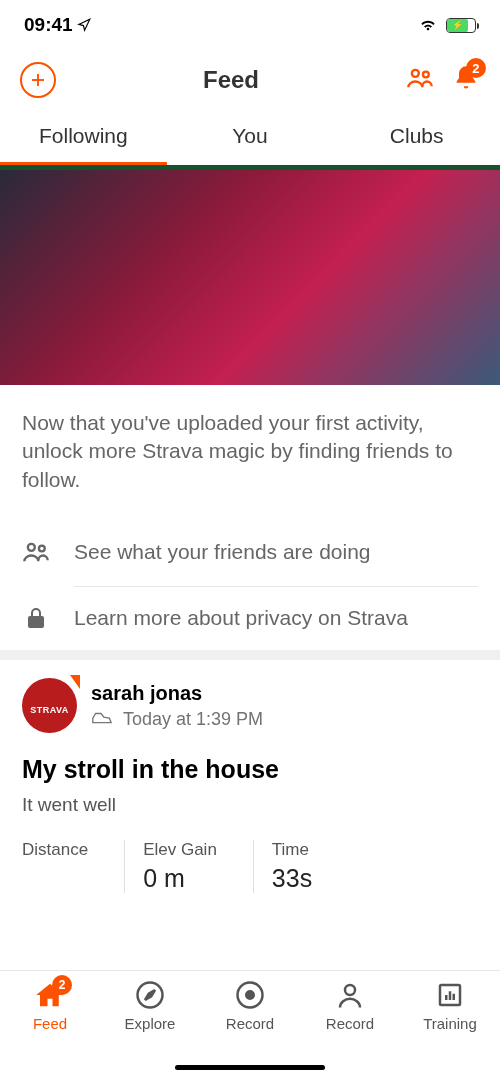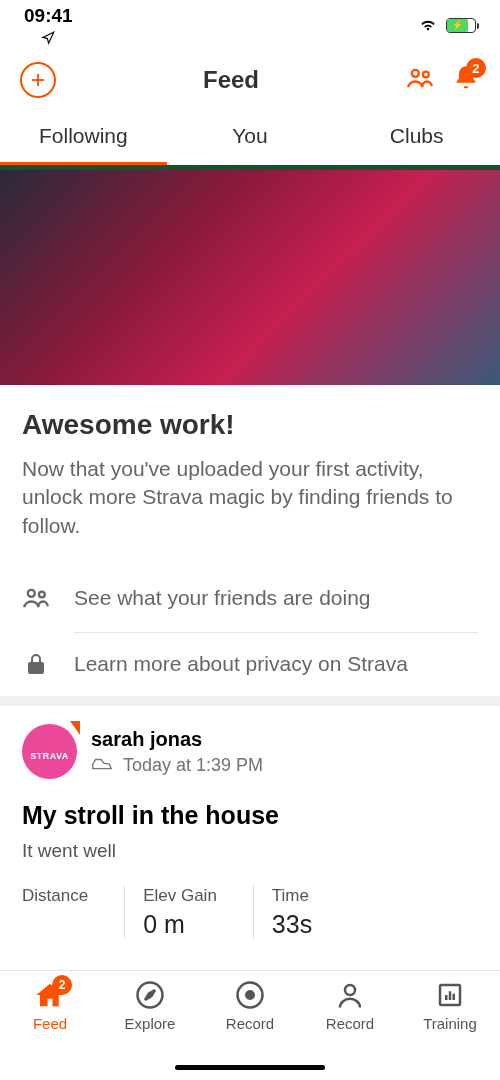--- a/index.html
+++ b/index.html
@@ -15,21 +15,21 @@
     
     .status-bar {
       height: 50px;
       display: flex;
       align-items: center;
       justify-content: space-between;
       padding: 0 24px;
       font-weight: 600;
       font-size: 19px;
     }
-    .status-left { display: flex; align-items: center; gap: 4px; flex-direction: column; }
+    .status-left { display: flex; align-items: center; gap: 4px; }
     .status-right { display: flex; align-items: center; gap: 8px; }
     .battery {
       width: 30px;
       height: 15px;
       border: 1.5px solid #333;
       border-radius: 4px;
       position: relative;
       display: flex;
       align-items: center;
     }
@@ -184,21 +184,21 @@
       display: flex;
       align-items: center;
       gap: 14px;
       margin-bottom: 22px;
     }
     .avatar-wrap { position: relative; width: 55px; height: 55px; }
     .avatar {
       width: 55px;
       height: 55px;
       border-radius: 50%;
-      background: #ec4899;
+      background: #b91c1c;
       display: flex;
       align-items: flex-end;
       justify-content: center;
       color: #fff;
       font-size: 9px;
       overflow: hidden;
     }
     .avatar-corner {
       position: absolute;
       top: -3px;
@@ -341,21 +341,20 @@
 
 <div class="tabs">
   <div class="tab active">Following</div>
   <div class="tab">You</div>
   <div class="tab">Clubs</div>
 </div>
 
 <div class="hero-image"></div>
 
 <div class="promo">
-  <div class="promo-title">Awesome work!</div>
   <div class="promo-text">Now that you've uploaded your first activity, unlock more Strava magic by finding friends to follow.</div>
 </div>
 
 <div class="action-item">
   <div class="action-icon">
     <svg width="28" height="28" viewBox="0 0 24 24" fill="none" stroke="#666" stroke-width="2">
         <circle cx="8" cy="8" r="3"></circle>
         <circle cx="17" cy="9" r="2.5"></circle>
         <path d="M2 20c0-3 3-5 6-5s6 2 6 5"></path>
         <path d="M14 19c0-2.5 2-4 4-4s4 1.5 4 4"></path>

